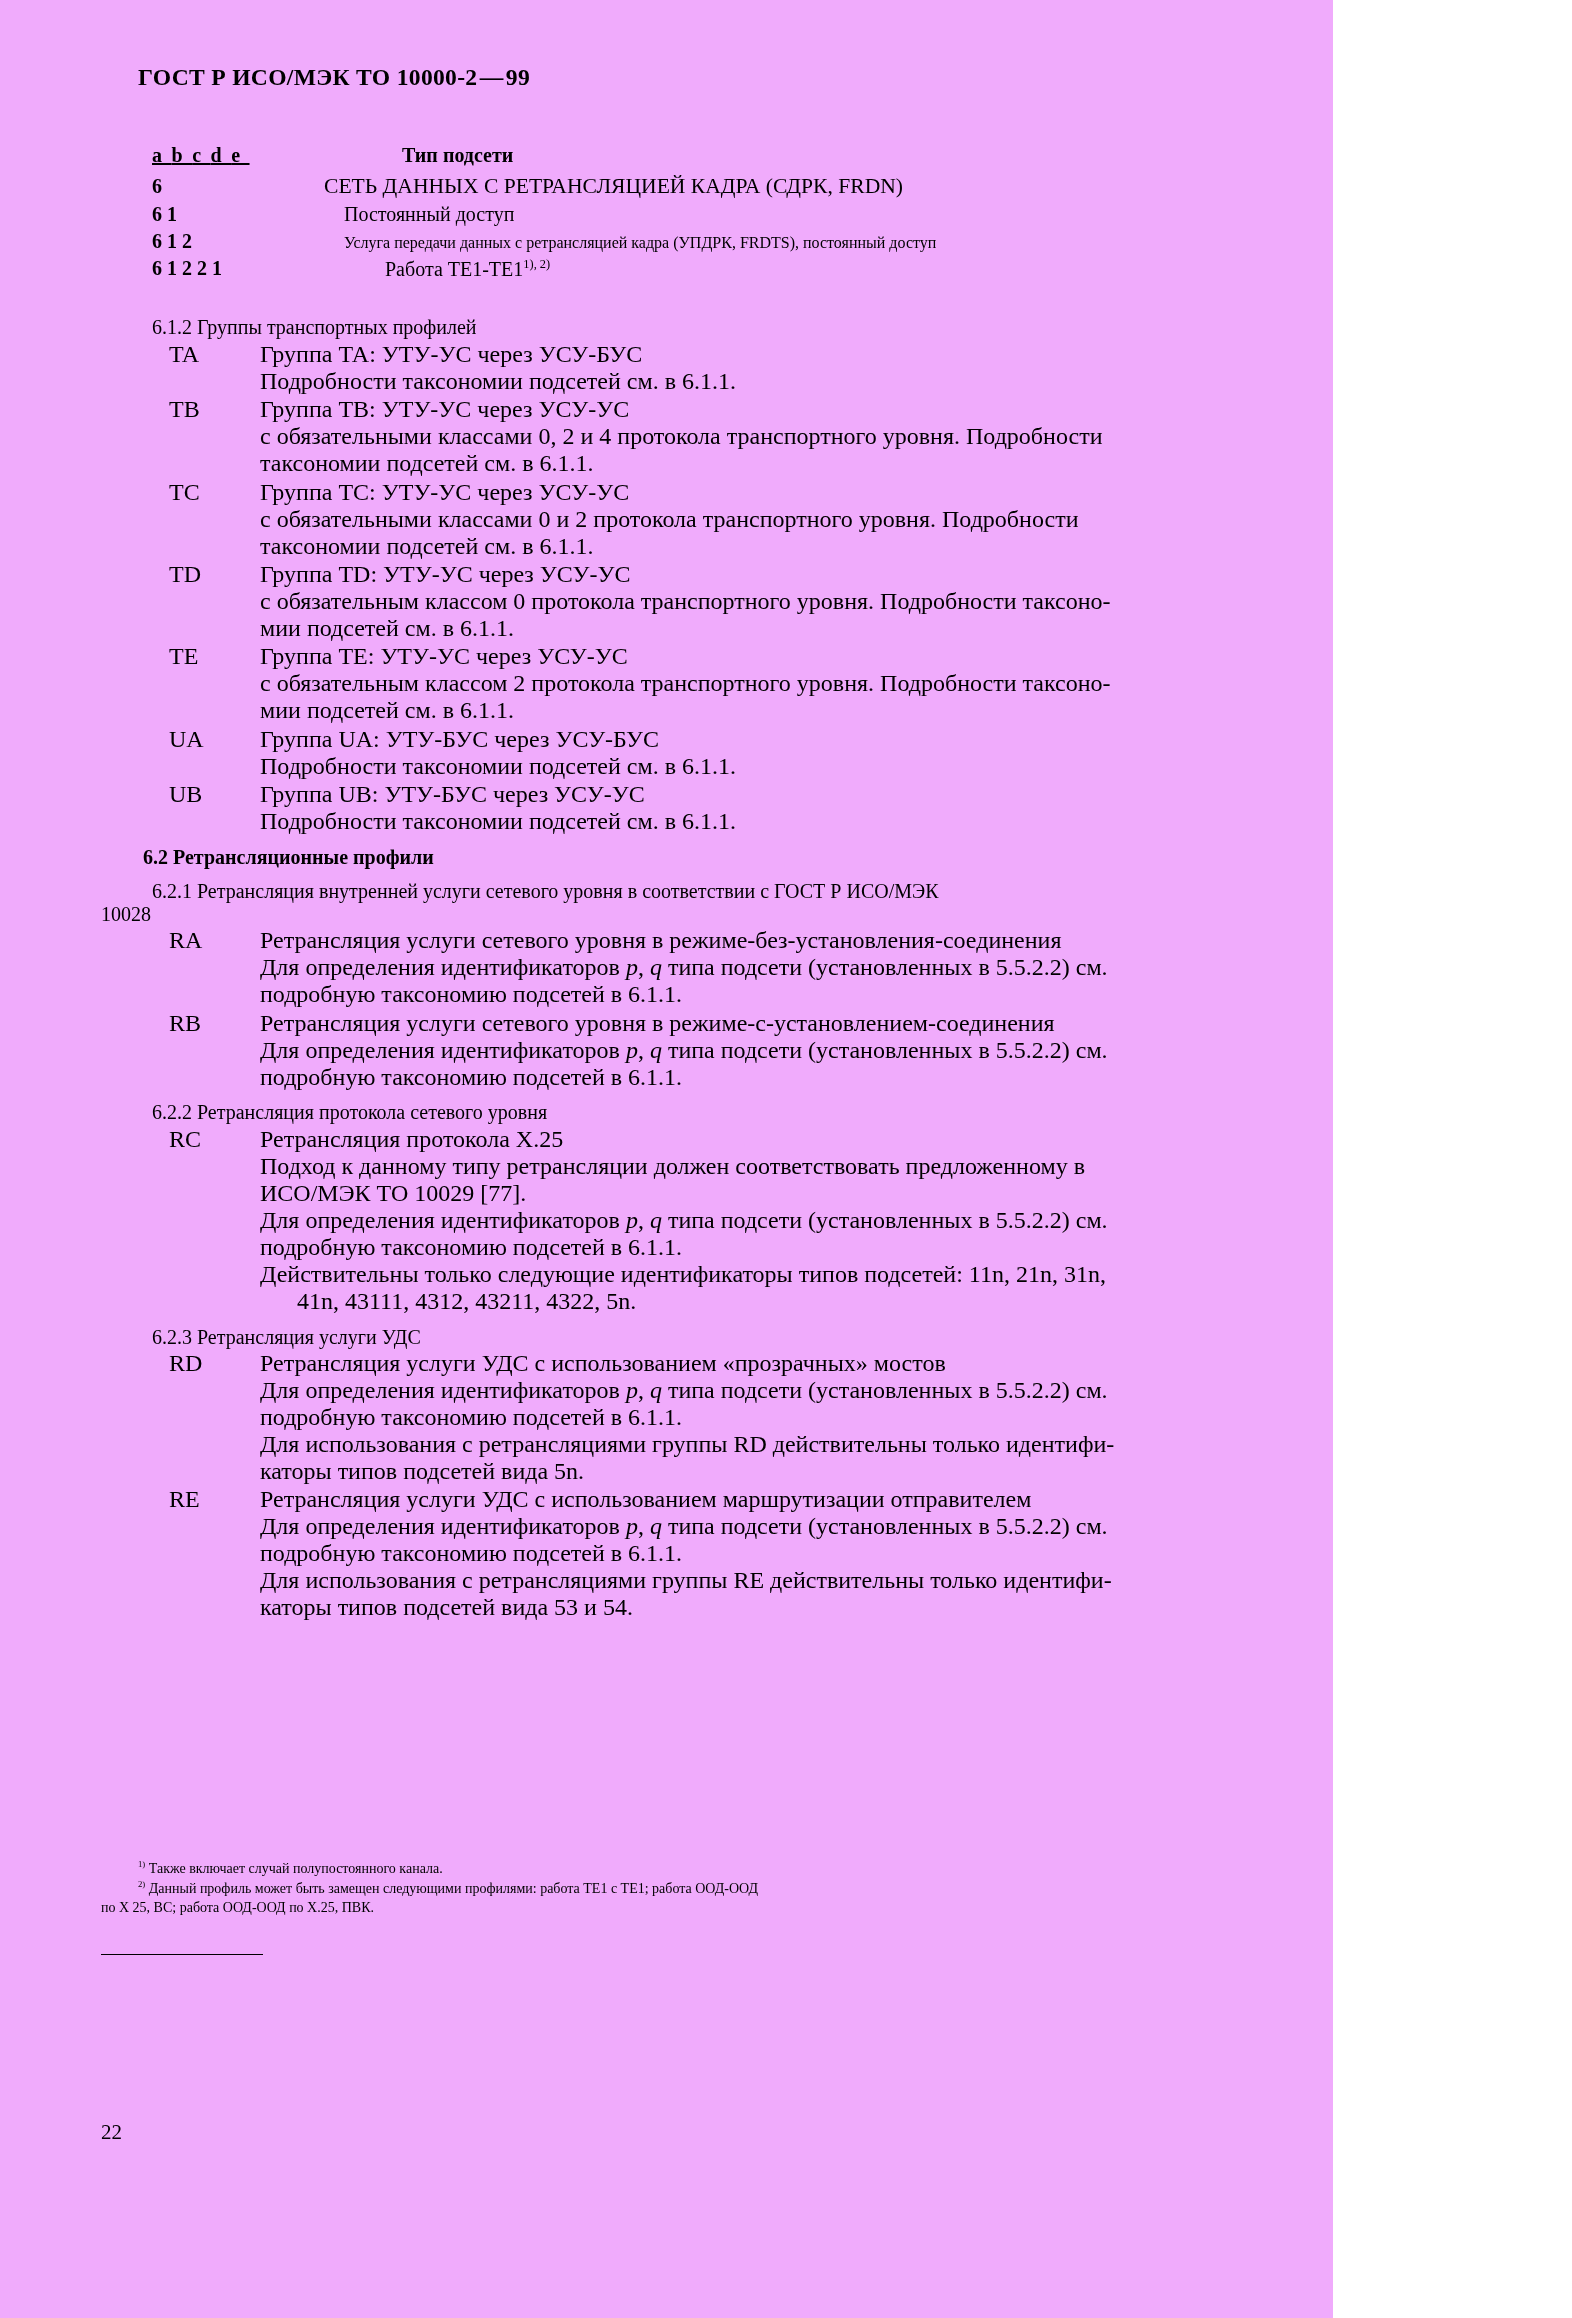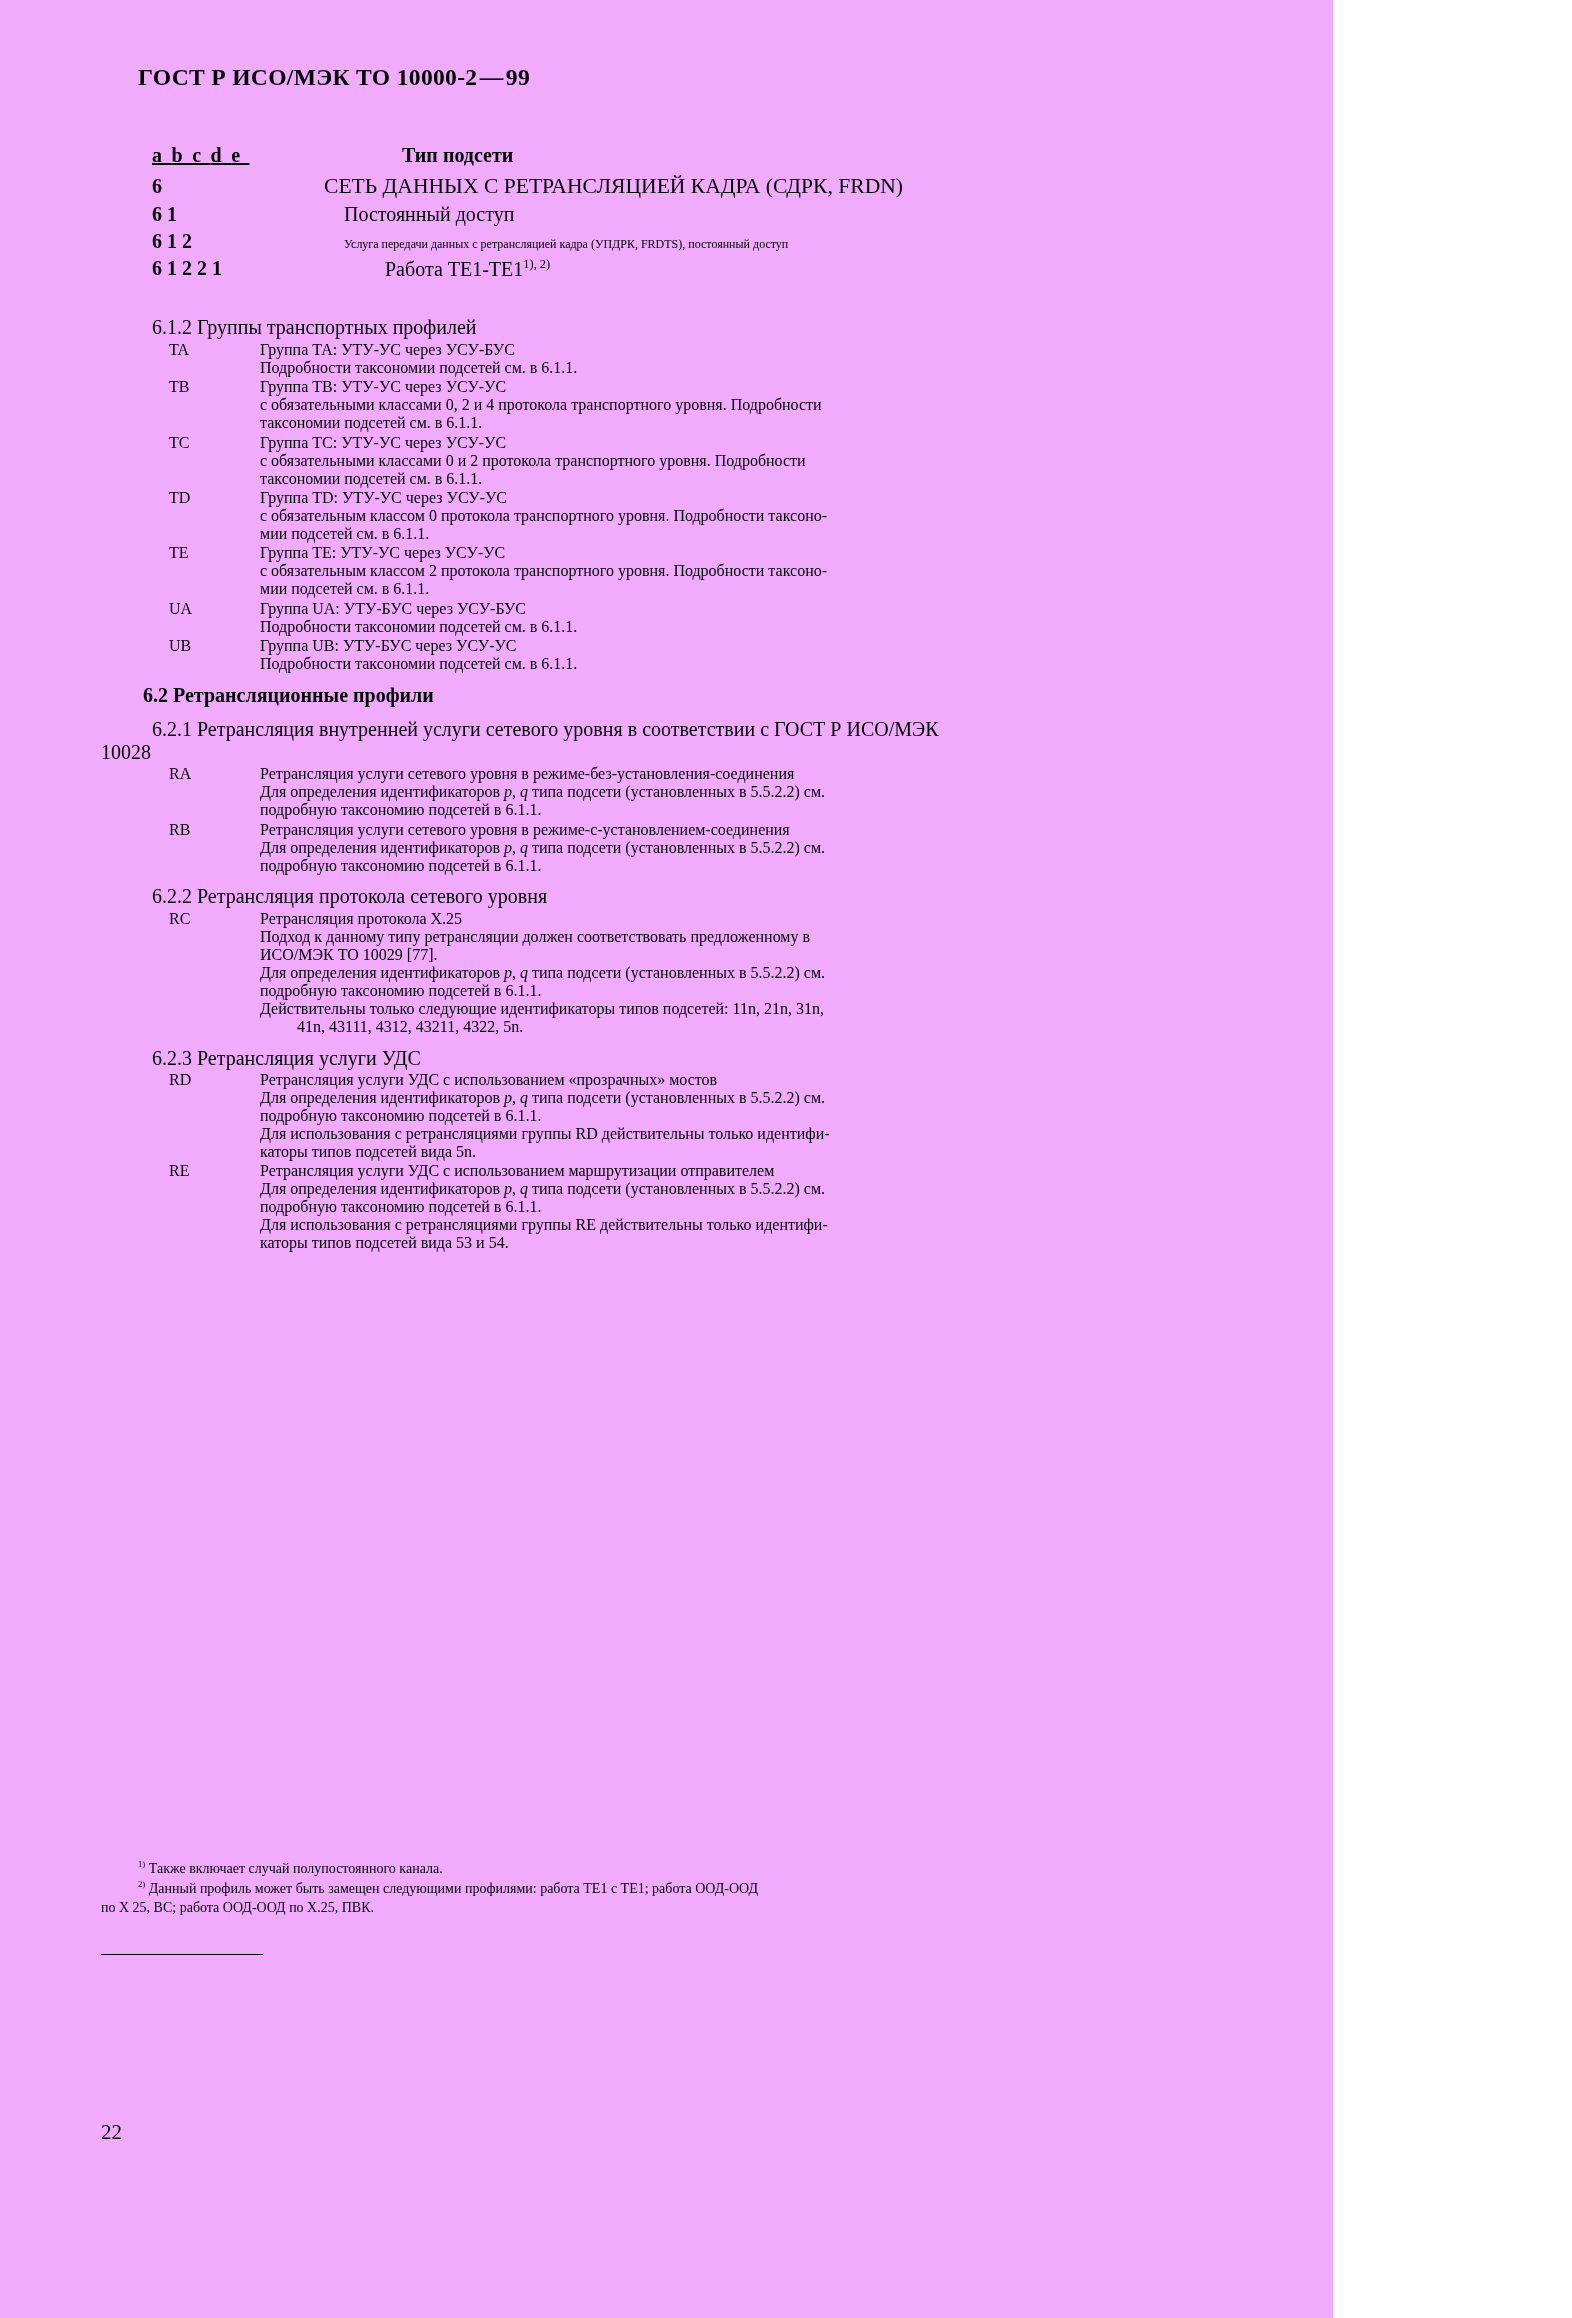--- a/index.html
+++ b/index.html
@@ -65,39 +65,39 @@
   .tax .tcode {
     width: 172px;
     font-weight: bold;
     font-size: 20px;
     white-space: pre;
   }
   .tax .ttext {
     font-size: 20px;
   }
   .tax .ttext.big { font-size: 21.6px; }
-  .tax .ttext.sm  { font-size: 12px; }
+  .tax .ttext.sm  { font-size: 16px; }
   .tax .ind1 { padding-left: 20px; }
   .tax .ind2 { padding-left: 41px; }
   .tax .ind3 { padding-left: 61px; }
   sup { font-size: 0.62em; vertical-align: super; }
 
   
   .clause {
     font-size: 20px;
     margin-top: 20px;
     margin-left: 51px;
   }
   .clause.tight { margin-top: 10.8px; }
   .clause.b { font-weight: bold; }
 
   
   .dl {
     margin-left: 51px;
-    font-size: 16px;
+    font-size: 24px;
   }
   .dl .item {
     display: flex;
     align-items: flex-start;
     margin-top: 1.4px;
   }
   .dl .code {
     flex: 0 0 108px;
     padding-left: 17px;
     box-sizing: border-box;

